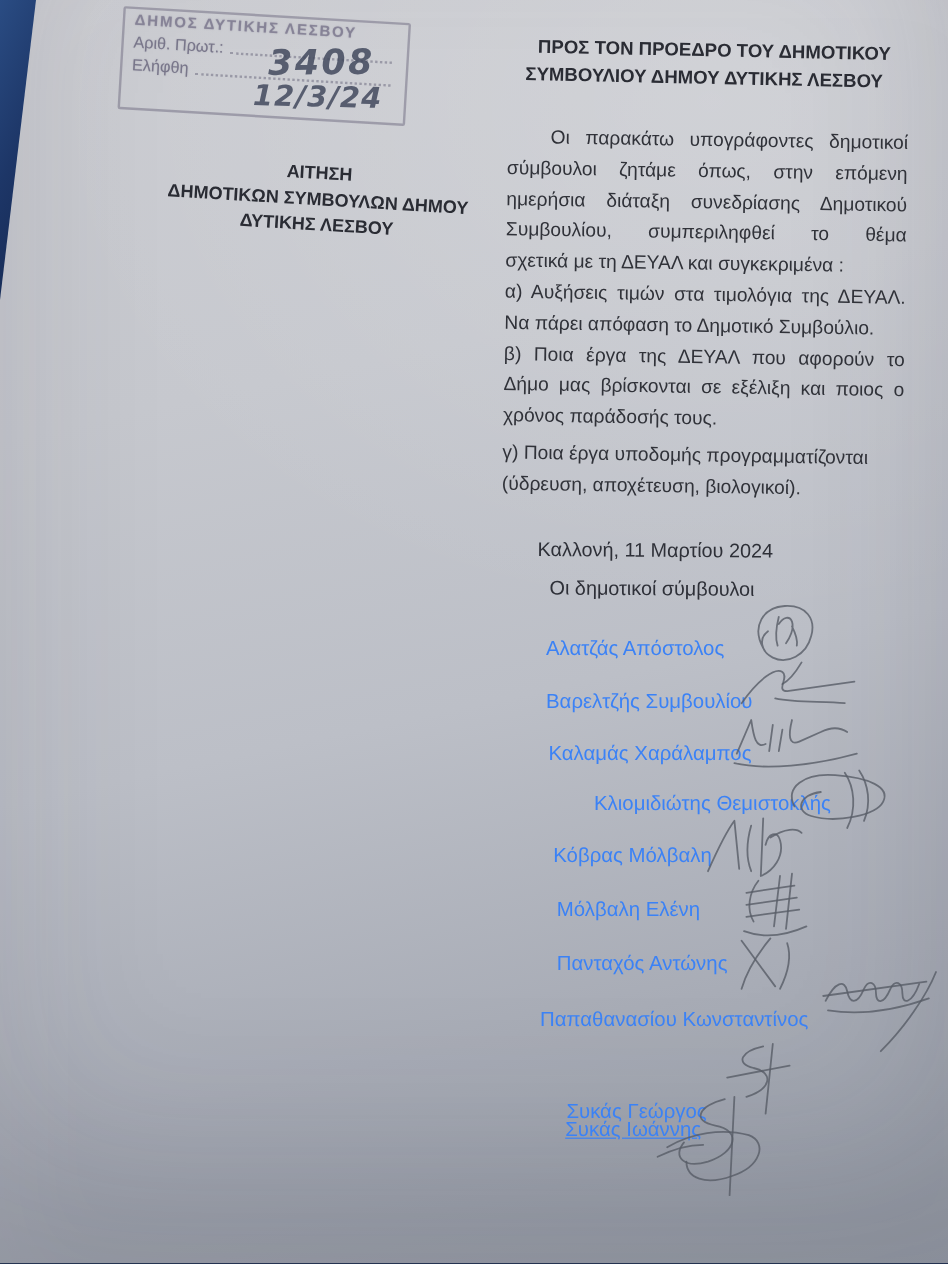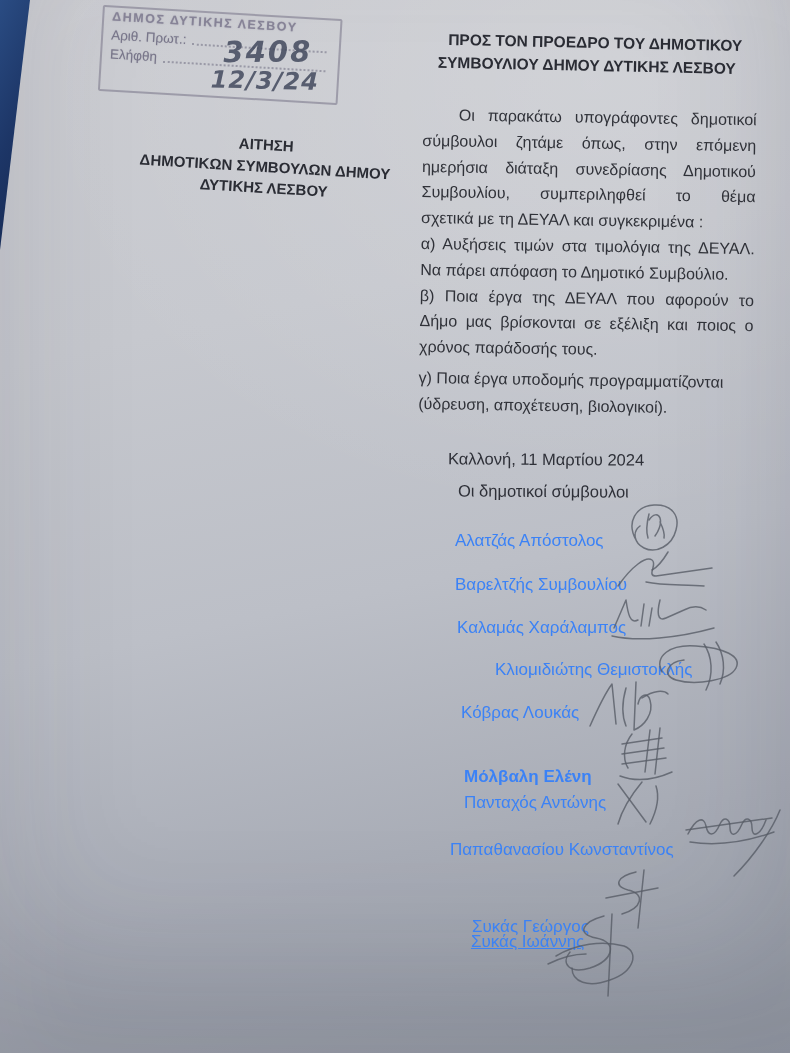--- a/index.html
+++ b/index.html
@@ -118,22 +118,22 @@
     <div class="ln">(ύδρευση, αποχέτευση, βιολογικοί).</div>
   </div>
 
   <div class="blk date-line">Καλλονή, 11 Μαρτίου 2024</div>
   <div class="blk signers-head">Οι δημοτικοί σύμβουλοι</div>
 
   <div class="signer" style="left:455px;top:531px;">Αλατζάς Απόστολος</div>
   <div class="signer" style="left:455px;top:575px;">Βαρελτζής Συμβουλίου</div>
   <div class="signer" style="left:457px;top:618px;">Καλαμάς Χαράλαμπος</div>
   <div class="signer" style="left:459px;top:660px;margin-left:36px;">Κλιομιδιώτης Θεμιστοκλής</div>
-  <div class="signer" style="left:461px;top:703px;">Κόβρας Λουκάς</div>
-  <div class="signer" style="left:464px;top:767px;font-weight:bold;">Μόλβαλη Ελένη</div>
+  <div class="signer" style="left:461px;top:703px;">Κόβρας Μόλβαλη</div>
+  <div class="signer" style="left:464px;top:748px;">Μόλβαλη Ελένη</div>
   <div class="signer" style="left:464px;top:793px;">Πανταχός Αντώνης</div>
   <div class="signer" style="left:450px;top:840px;">Παπαθανασίου Κωνσταντίνος</div>
   <div class="signer" style="left:472px;top:917px;">Συκάς Γεώργος</div>
   <div class="signer" style="left:471px;top:932px;text-decoration:underline;">Συκάς Ιωάννης</div>
 
   <svg class="sig pencil" style="left:622px;top:500px;" width="72" height="72" viewBox="0 0 72 72">
     <path d="M14 40 C 4 22, 14 6, 32 5 C 50 4, 58 16, 54 30 C 50 46, 34 54, 22 48 C 12 43, 10 32, 18 26"></path>
     <path d="M27 14 C 25 22, 24 32, 26 38"></path>
     <path d="M27 20 C 31 14, 36 13, 38 18 C 40 24, 36 32, 33 36 M 38 22 C 41 28, 43 33, 42 38"></path>
     <path d="M46 52 C 40 62, 34 68, 30 70"></path>

